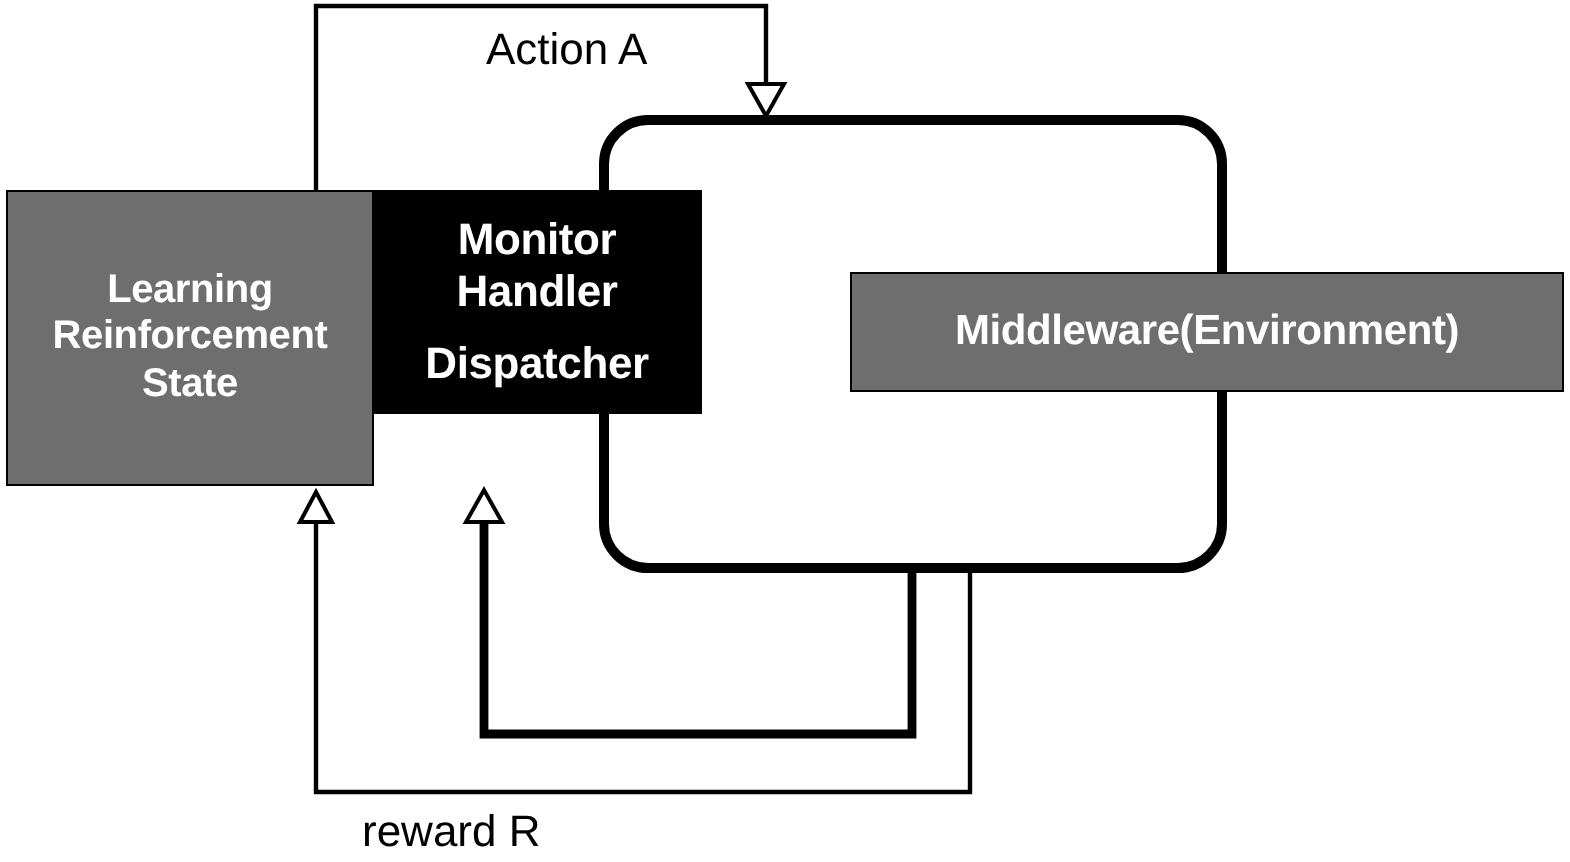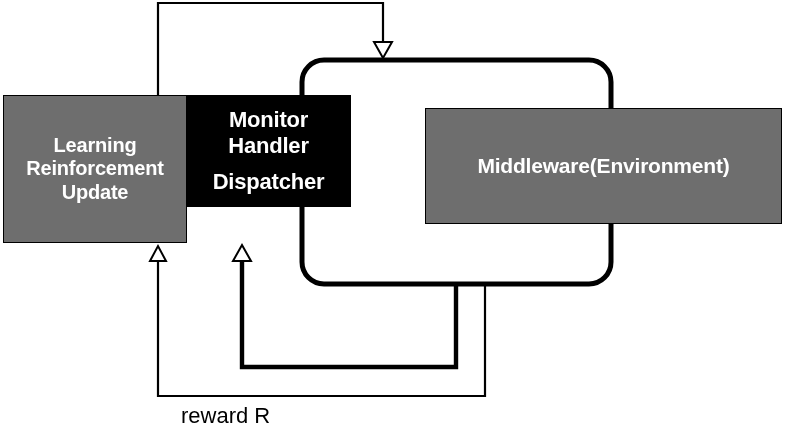--- a/index.html
+++ b/index.html
@@ -57,23 +57,23 @@
     height: 112px;
     background: #000000;
     font-size: 22px;
   }
   #handler-box .group-gap {
     height: 11px;
   }
 
   #middleware-box {
     left: 425px;
-    top: 108px;
+    top: 136px;
     width: 357px;
-    height: 116px;
+    height: 60px;
     background: #6e6e6e;
     border: 1px solid #000000;
     font-size: 21px;
   }
 
   .edge-label {
     position: absolute;
     color: #000000;
     font-size: 22px;
     font-weight: normal;
@@ -104,29 +104,30 @@
     <path class="line line-thick" d="M 456 284 L 456 367 L 242 367 L 242 261"></path>
     <polygon class="arrow-head" points="233,261 251,261 242,245"></polygon>
 
     <path class="line line-thin" d="M 485 284 L 485 396 L 158 396 L 158 261"></path>
     <polygon class="arrow-head" points="150,261 166,261 158,246"></polygon>
   </svg>
 
   <div class="node-box" id="agent-box">
     <span>Learning</span>
     <span>Reinforcement</span>
-    <span>Update</span>
+    <span>State</span>
   </div>
 
   <div class="node-box" id="handler-box">
     <span>Monitor</span>
     <span>Handler</span>
     <span class="group-gap"></span>
     <span>Dispatcher</span>
   </div>
 
   <div class="node-box" id="middleware-box">
     <span>Middleware(Environment)</span>
   </div>
 
+  <div class="edge-label" id="label-action-a">Action A</div>
   <div class="edge-label" id="label-reward-r">reward R</div>
 
 </div>
 
 </body></html>

